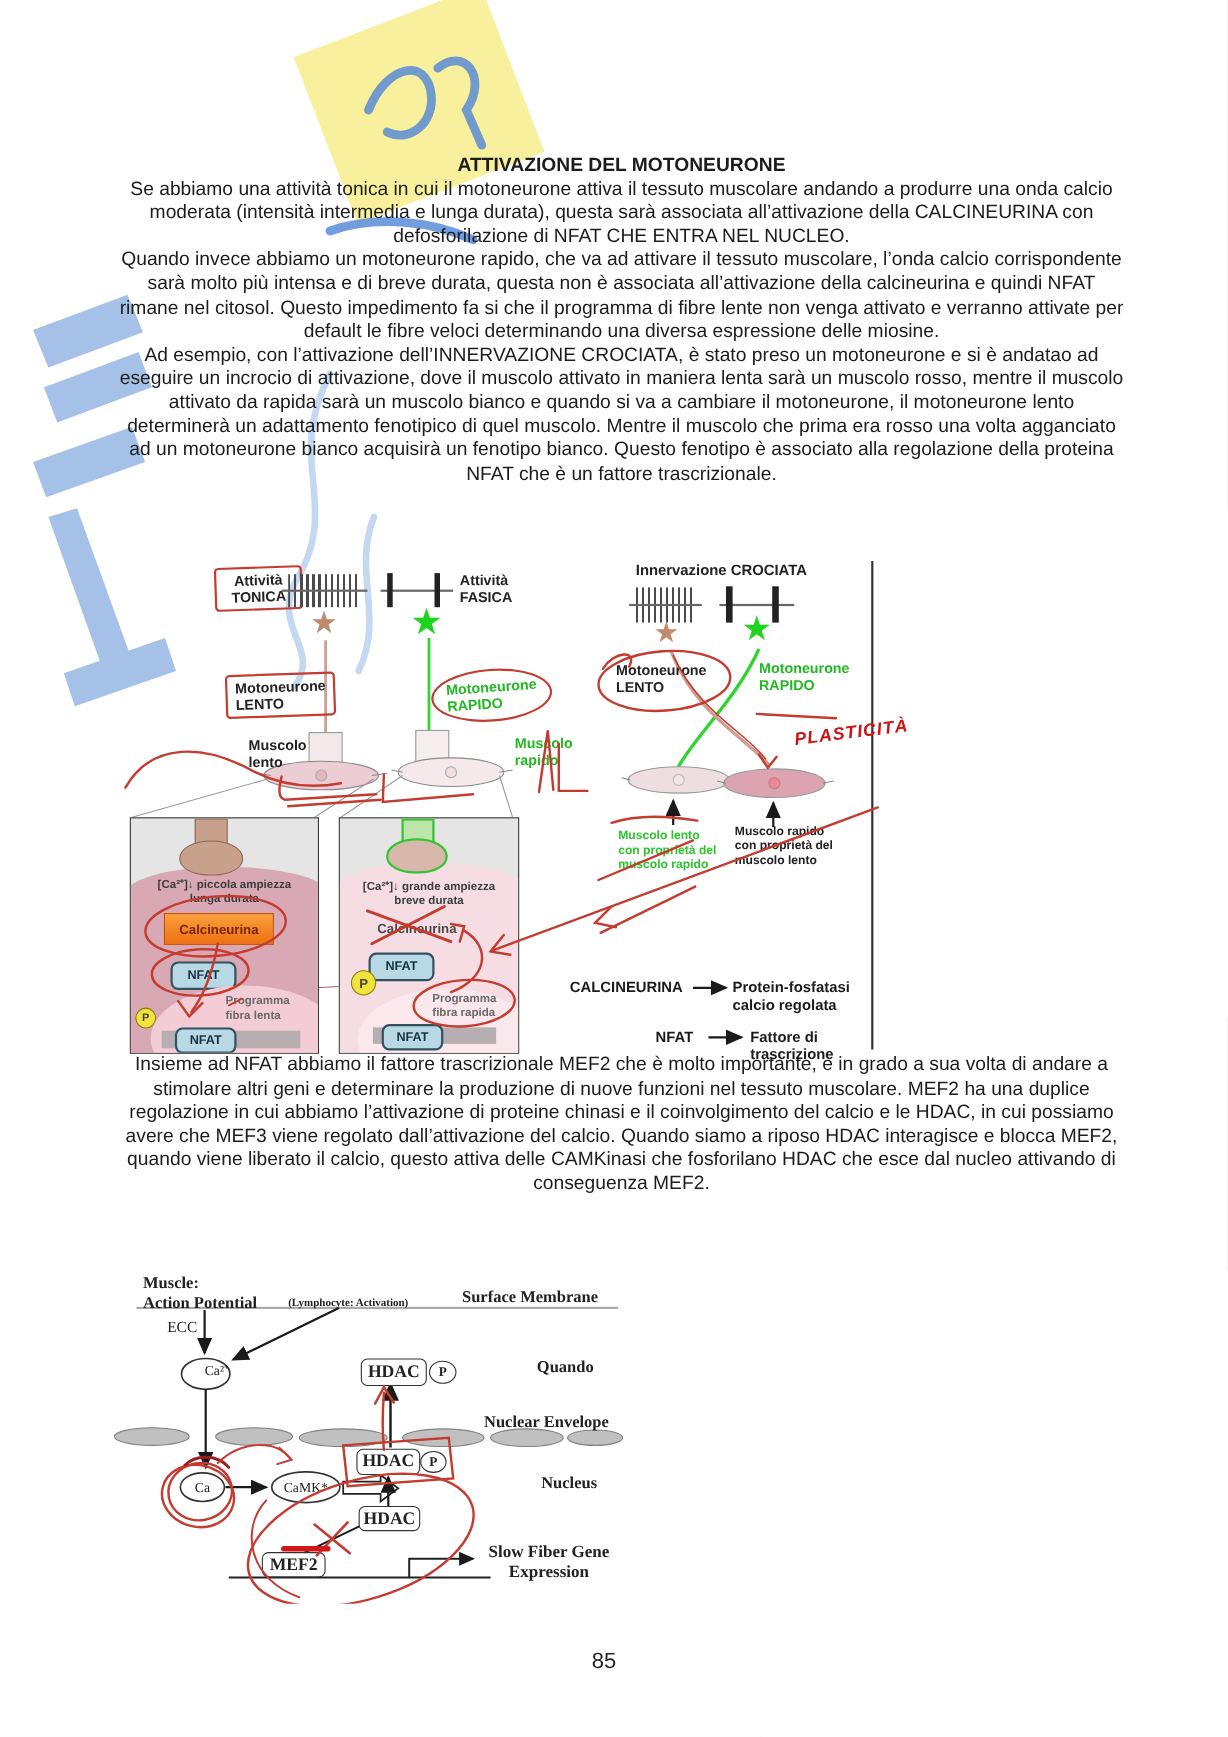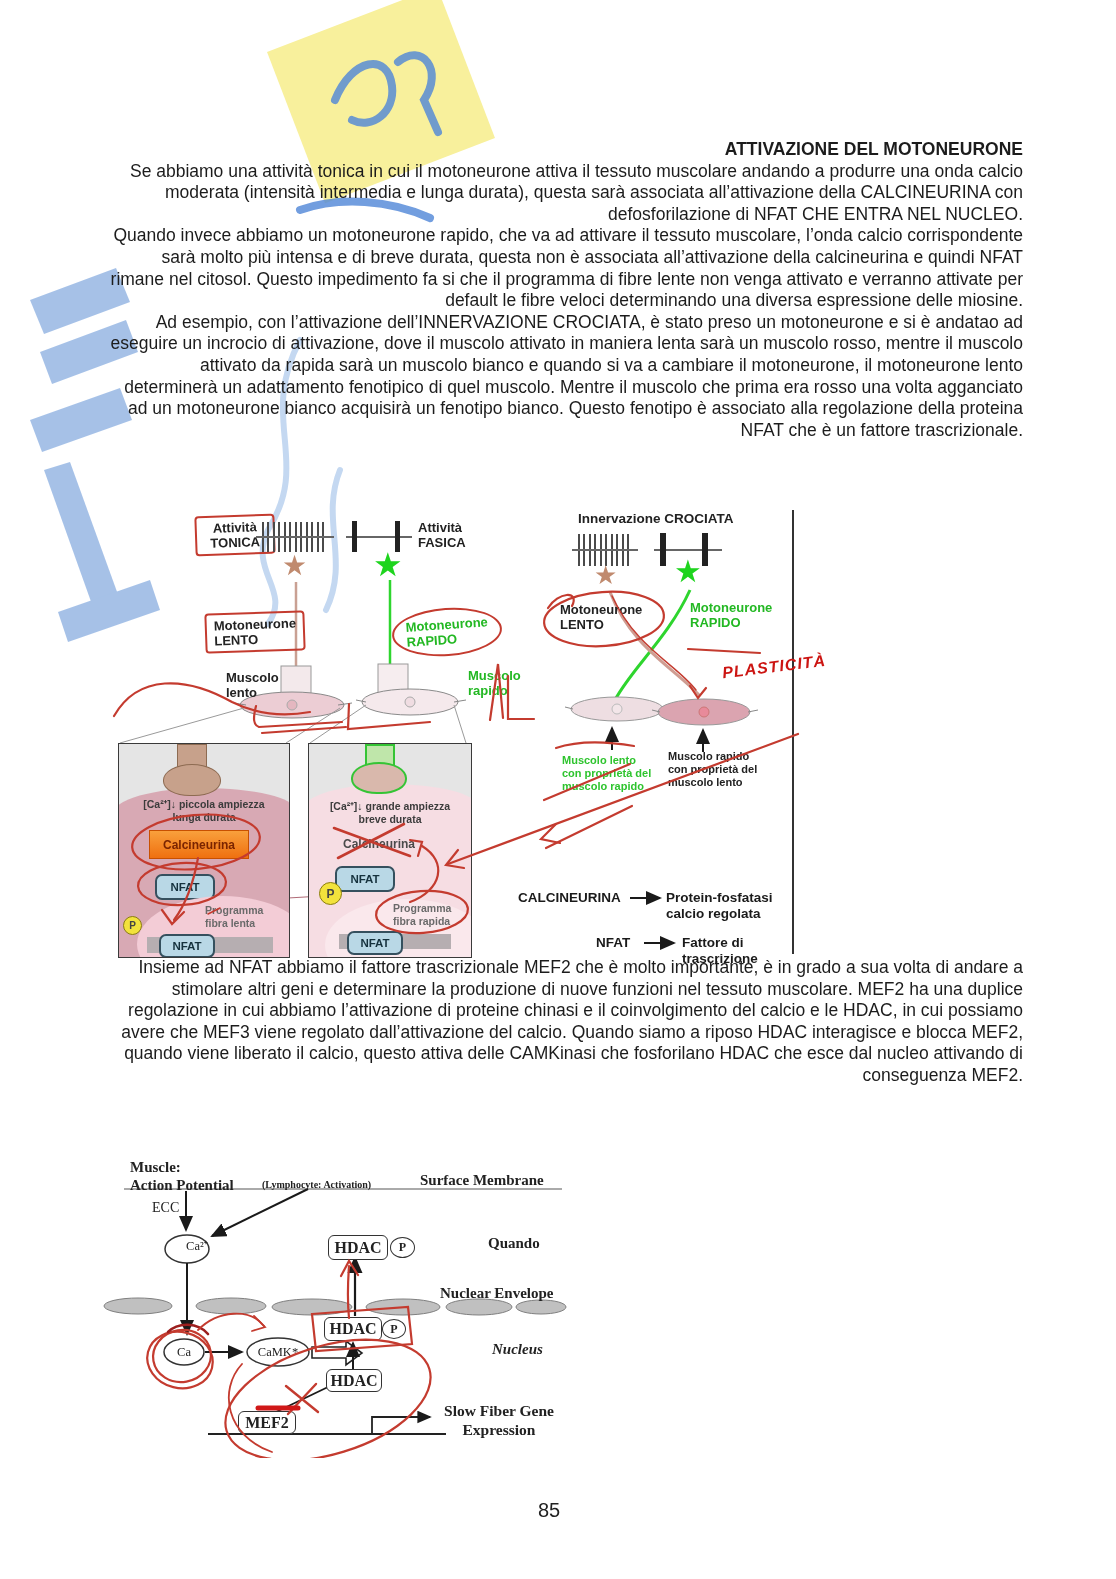--- a/index.html
+++ b/index.html
@@ -4,21 +4,21 @@
 <style>
   html,body{margin:0;padding:0;background:#e8e8e8;}
   .page{position:relative;width:1116px;height:1579px;background:#ffffff;overflow:hidden;
         font-family:"Liberation Sans",sans-serif;color:#1b1b1b;}
   .abs{position:absolute;}
   .pre{white-space:pre-line;}
   .b{font-weight:bold;}
   .ctr{text-align:center;}
   .z2{z-index:2;}
   
-  .bodytext{font-size:17.5px;line-height:21.6px;color:#1c1c1c;text-align:right;}
+  .bodytext{font-size:17.5px;line-height:21.6px;color:#1c1c1c;text-align:center;}
   .bodytext p{margin:0;}
   
   .wm-yellow{left:290px;top:14px;width:182px;height:162px;background:#f8f09c;
              transform:rotate(-21deg);z-index:1;}
   .wm-svg{left:0;top:0;z-index:1;pointer-events:none;}
   
   .fig1{left:110px;top:506px;width:690px;height:452px;z-index:2;font-family:"Liberation Sans",sans-serif;}
   .flab{font-size:13px;line-height:15px;font-weight:bold;color:#222;}
   .flab-sm{font-size:11px;line-height:13px;font-weight:bold;color:#222;}
   .green{color:#23b823;}
@@ -317,21 +317,21 @@
     <div class="abs f2ell" style="left:65px;top:79px;width:64px;height:16px;">Ca²⁺</div>
     <div class="abs f2box" style="left:228px;top:77px;width:58px;height:23px;">HDAC</div>
     <div class="abs f2pill" style="left:290px;top:79px;width:23px;height:19px;">P</div>
     <div class="abs f2lab" style="left:388px;top:76px;">Quando</div>
     <div class="abs f2lab" style="left:340px;top:126px;">Nuclear Envelope</div>
     <div class="abs f2ell" style="left:69px;top:186px;width:30px;height:16px;">Ca</div>
     <div class="abs f2ell" style="left:148px;top:186px;width:60px;height:16px;">CaMK*</div>
     <div class="abs f2box" style="left:224px;top:159px;width:56px;height:22px;">HDAC</div>
     <div class="abs f2pill" style="left:282px;top:161px;width:22px;height:18px;">P</div>
     <div class="abs f2box" style="left:226px;top:211px;width:54px;height:21px;">HDAC</div>
-    <div class="abs f2lab" style="left:392px;top:182px;font-style:italic;">Nucleus</div>
+    <div class="abs f2lab" style="left:392px;top:182px;">Nucleus</div>
     <div class="abs f2box" style="left:138px;top:253px;width:56px;height:21px;">MEF2</div>
     <div class="abs f2lab pre ctr" style="left:336px;top:243px;width:126px;font-size:15.5px;line-height:19px;">Slow Fiber Gene
 Expression</div>
 
     <svg class="abs" style="left:0;top:0;pointer-events:none;" width="560" height="300" viewBox="0 0 560 300">
       <g stroke="#c43b2f" stroke-width="2.2" fill="none" stroke-linecap="round">
 
         <ellipse cx="82" cy="198" rx="29" ry="26" transform="rotate(-10 82 198)"></ellipse>
         <ellipse cx="80" cy="202" rx="33" ry="28" transform="rotate(14 80 202)"></ellipse>
         <path d="M68,174 C78,164 98,164 108,176" stroke="#9c1f1f" stroke-width="2.6"></path>

